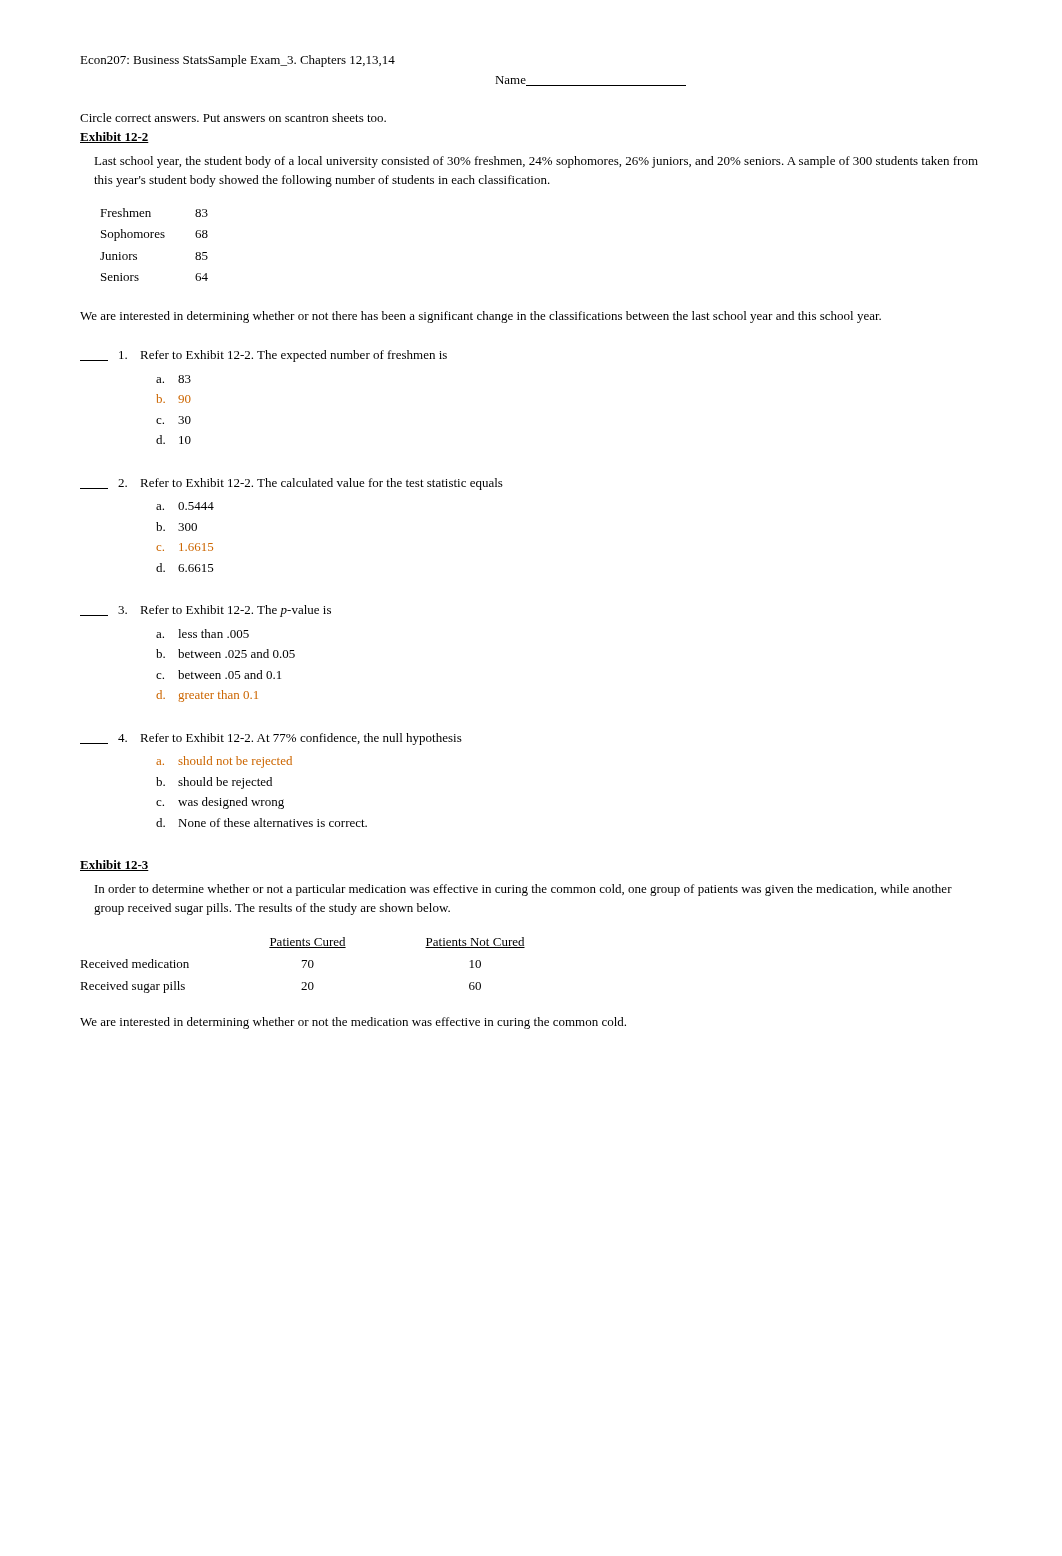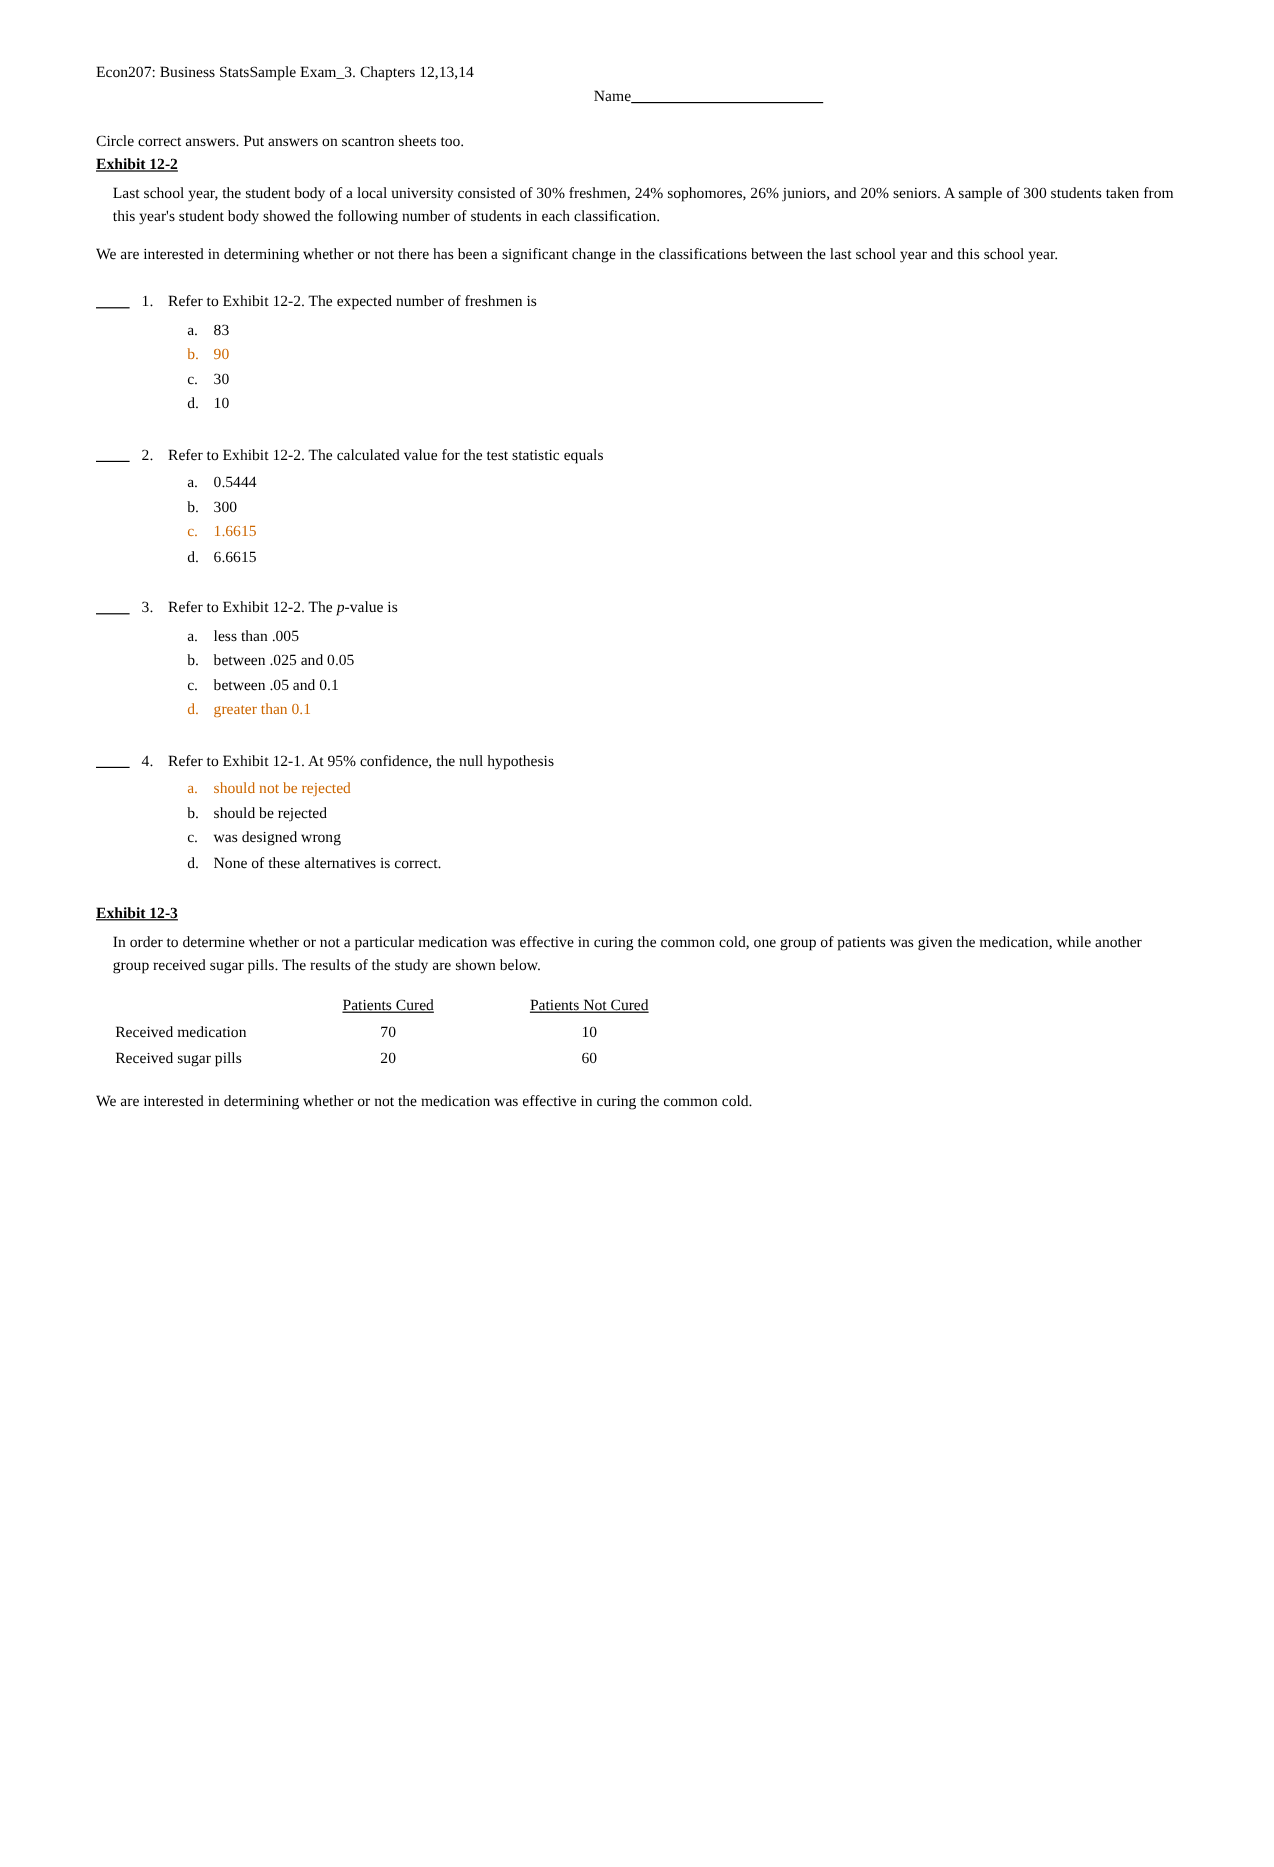--- a/index.html
+++ b/index.html
@@ -94,21 +94,21 @@
       display: flex;
       gap: 8px;
     }
     .choice-letter {
       min-width: 14px;
     }
     .correct-answer {
       color: #cc6600;
     }
     .exhibit-table {
-      margin: 10px 0 16px 16px;
+      margin: 10px 0 16px 0;
     }
     .exhibit-table table {
       border-collapse: collapse;
     }
     .exhibit-table th {
       font-weight: normal;
       text-align: center;
       padding: 2px 40px;
       text-decoration: underline;
     }
@@ -136,20 +136,42 @@
 </div>
 
 <div class="instructions">
   <span>Circle correct answers. Put answers on scantron sheets too.</span>
 </div>
 
 <div class="exhibit-section">
   <div class="exhibit-title">Exhibit 12-2</div>
   <div class="exhibit-body">Last school year, the student body of a local university consisted of 30% freshmen, 24% sophomores, 26% juniors, and 20% seniors. A sample of 300 students taken from this year's student body showed the following number of students in each classification.</div>
 
+  <div class="student-table">
+    <table>
+      <tbody id="student-table-body">
+      <tr>
+            <td>Freshmen</td>
+            <td>83</td>
+          </tr>
+          <tr>
+            <td>Sophomores</td>
+            <td>68</td>
+          </tr>
+          <tr>
+            <td>Juniors</td>
+            <td>85</td>
+          </tr>
+          <tr>
+            <td>Seniors</td>
+            <td>64</td>
+          </tr>
+        </tbody>
+    </table>
+  </div>
 
   <div class="summary-text">We are interested in determining whether or not there has been a significant change in the classifications between the last school year and this school year.</div>
 </div>
 
 <div id="questions-container">
 <div class="question-block">
       <div class="question-number-area">
         <span class="answer-blank"></span>
         <span>1.</span>
       </div>
@@ -228,21 +250,21 @@
           </li>
         </ul>
       </div>
     </div>
     <div class="question-block">
       <div class="question-number-area">
         <span class="answer-blank"></span>
         <span>4.</span>
       </div>
       <div class="question-content">
-        <div class="question-stem">Refer to Exhibit 12-1. At 95% confidence, the null hypothesis</div>
+        <div class="question-stem">Refer to Exhibit 12-2. At 77% confidence, the null hypothesis</div>
         <ul class="answer-choices">
           <li class="correct-answer">
             <span class="choice-letter">a.</span>
             <span>should not be rejected</span>
           </li>
           <li>
             <span class="choice-letter">b.</span>
             <span>should be rejected</span>
           </li>
           <li>

